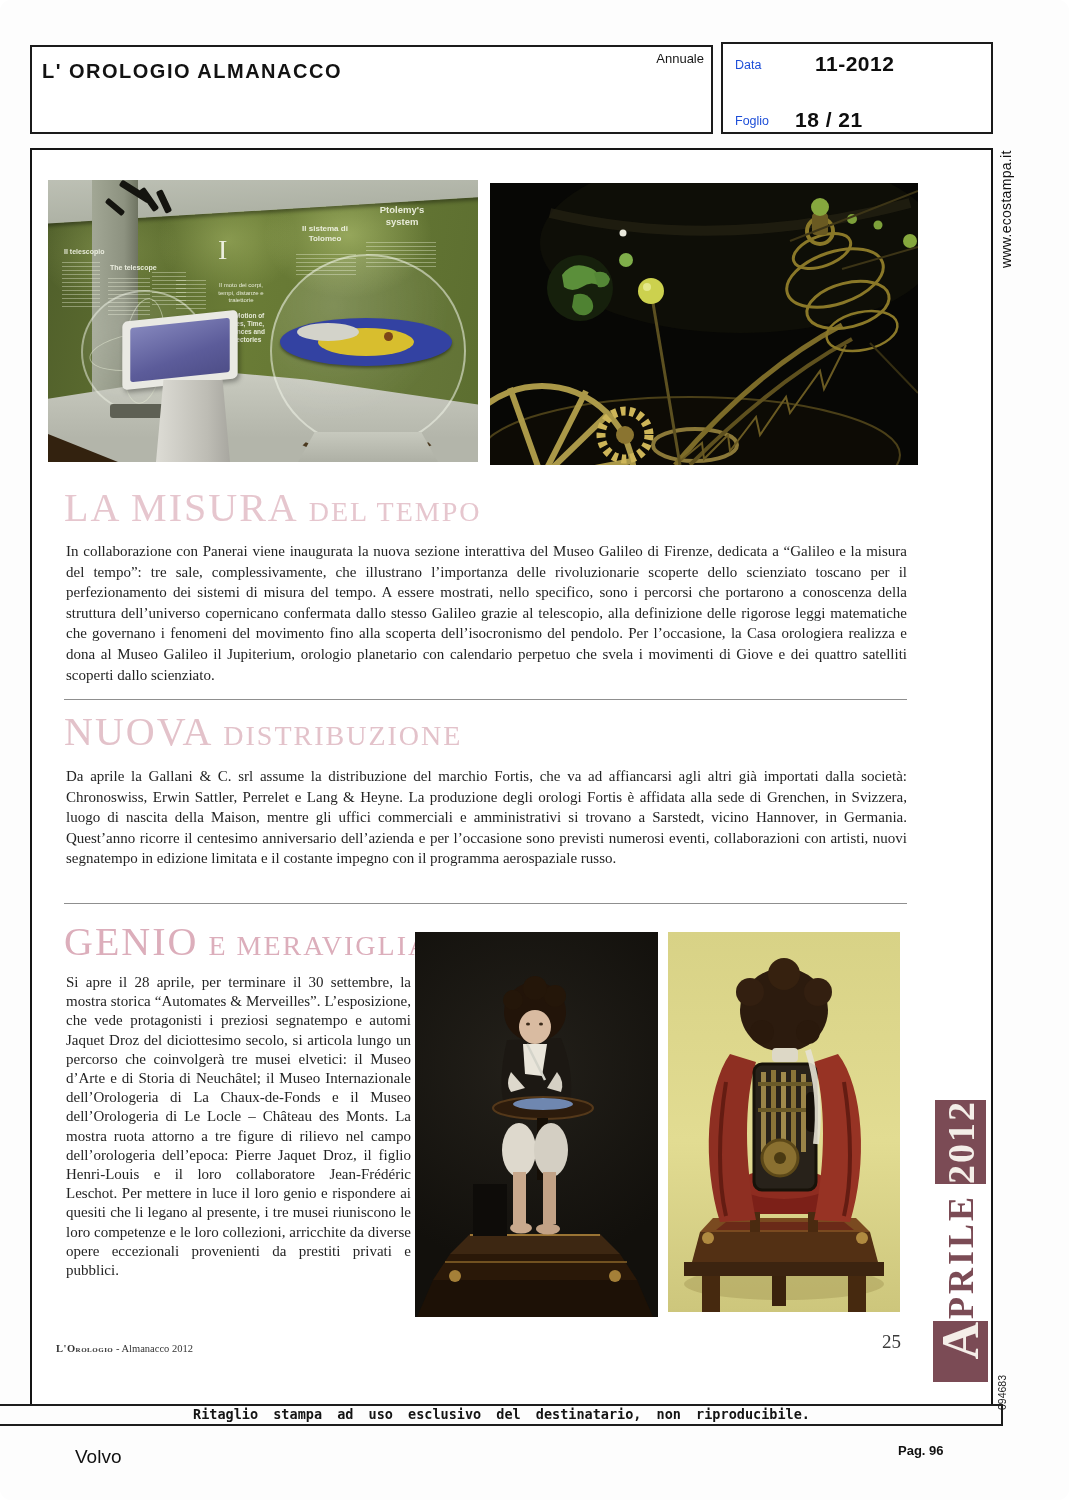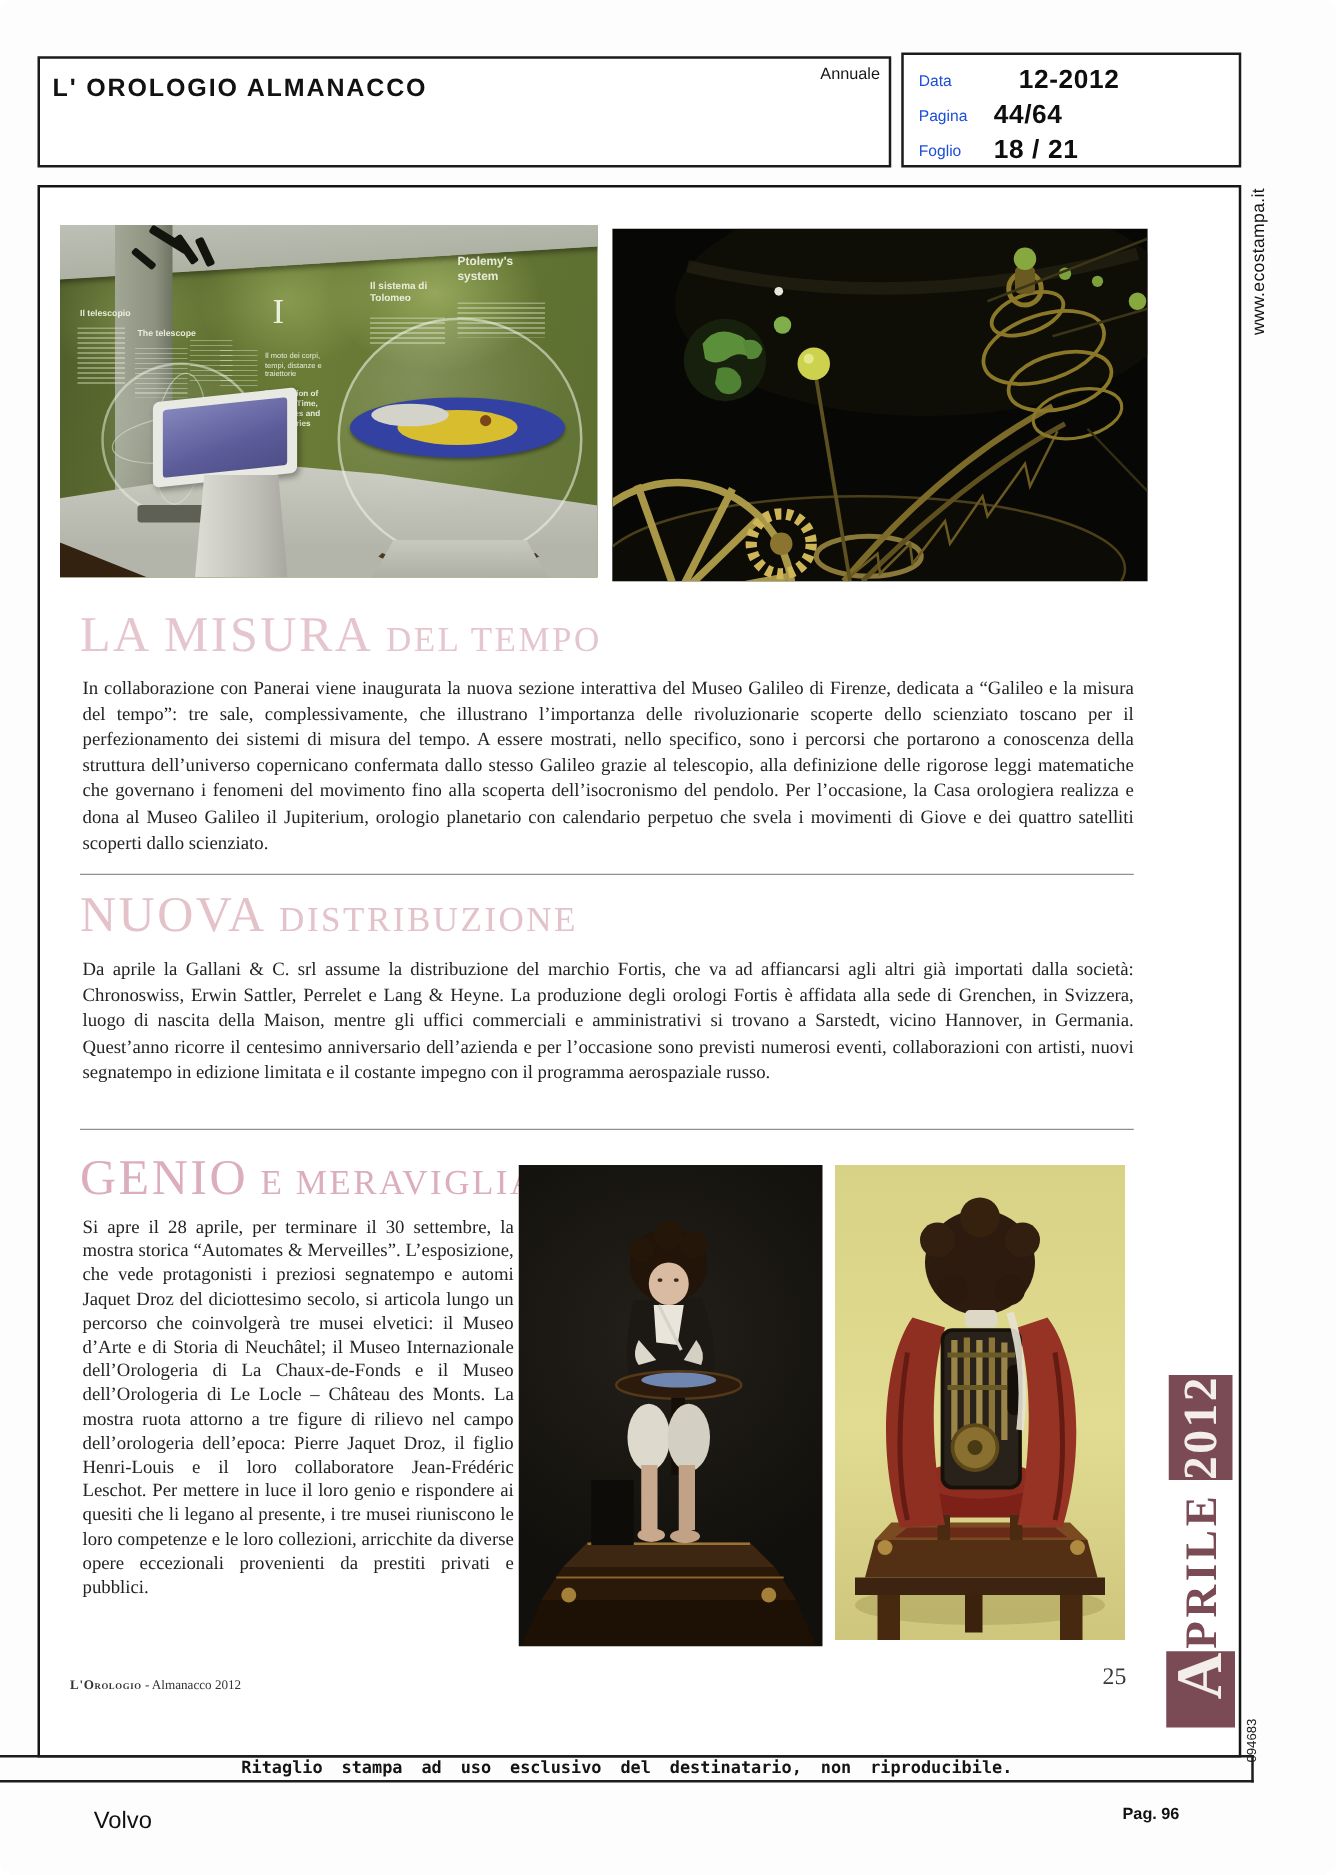--- a/index.html
+++ b/index.html
@@ -71,21 +71,21 @@
     position:absolute; left:44px; top:0; width:46px; height:222px;
     background:linear-gradient(90deg, #a2a795, #8d9280 70%, #6f7462);
   }
   .tracklight { position:absolute; background:#14140f; border-radius:2px; }
   .tl1 { left:70px; top:8px;  width:34px; height:7px; transform:rotate(32deg); }
   .tl2 { left:88px; top:16px; width:26px; height:7px; transform:rotate(55deg); }
   .tl3 { left:104px; top:18px; width:24px; height:7px; transform:rotate(65deg); }
   .tl4 { left:56px; top:24px; width:22px; height:6px; transform:rotate(40deg); }
   .wall-label {
     position:absolute; color:#f2f4e6; font-family:"Liberation Sans", sans-serif;
-    line-height:1.25; opacity:.92;
+    line-height:1.25; opacity:.92;text-align:center;
   }
   .blurlines { position:absolute; opacity:.38;
     background:repeating-linear-gradient(#eef2dc 0 1px, transparent 1px 4px); }
   .mus-numeral { font-size:28px; font-family:"Liberation Serif", serif; opacity:.95; }
   .mus-platform {
     position:absolute; left:0; bottom:0; width:100%; height:96px;
     background:linear-gradient(#cbcdc2, #b3b5aa 75%);
     clip-path:polygon(0 34%, 40% 6%, 60% 14%, 100% 40%, 100% 100%, 0 100%);
   }
   .mus-floor {
@@ -196,25 +196,21 @@
 
 <div class="page">
 
   <div class="hdr-left">
     <div class="pub-title">L' OROLOGIO ALMANACCO</div>
     <div class="annuale">Annuale</div>
   </div>
   <div class="hdr-right">
     <div class="meta-row r0">
       <span class="meta-label">Data</span>
-      <span class="meta-value">12-2012</span>
-    </div>
-    <div class="meta-row r1">
-      <span class="meta-label">Pagina</span>
-      <span class="meta-value">44/64</span>
+      <span class="meta-value">11-2012</span>
     </div>
     <div class="meta-row r2">
       <span class="meta-label">Foglio</span>
       <span class="meta-value">18 / 21</span>
     </div>
   </div>
 
   <div class="main-frame"></div>
   <div class="ecostampa">www.ecostampa.it</div>
   <div class="clip-code">094683</div>

